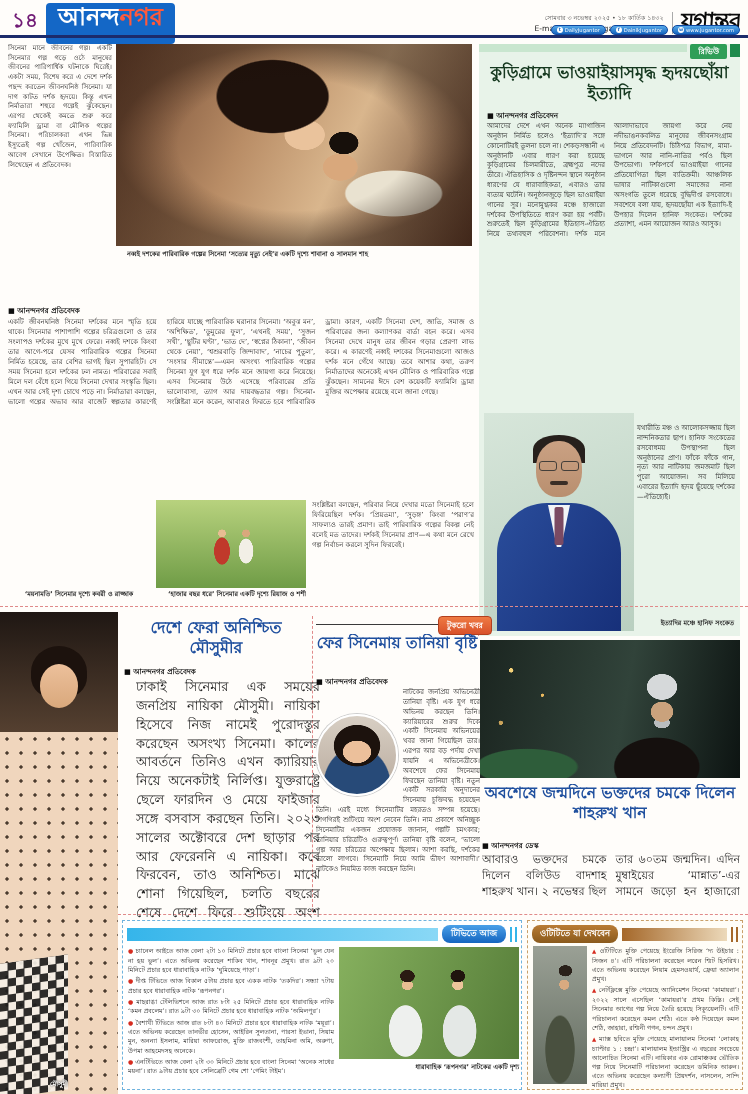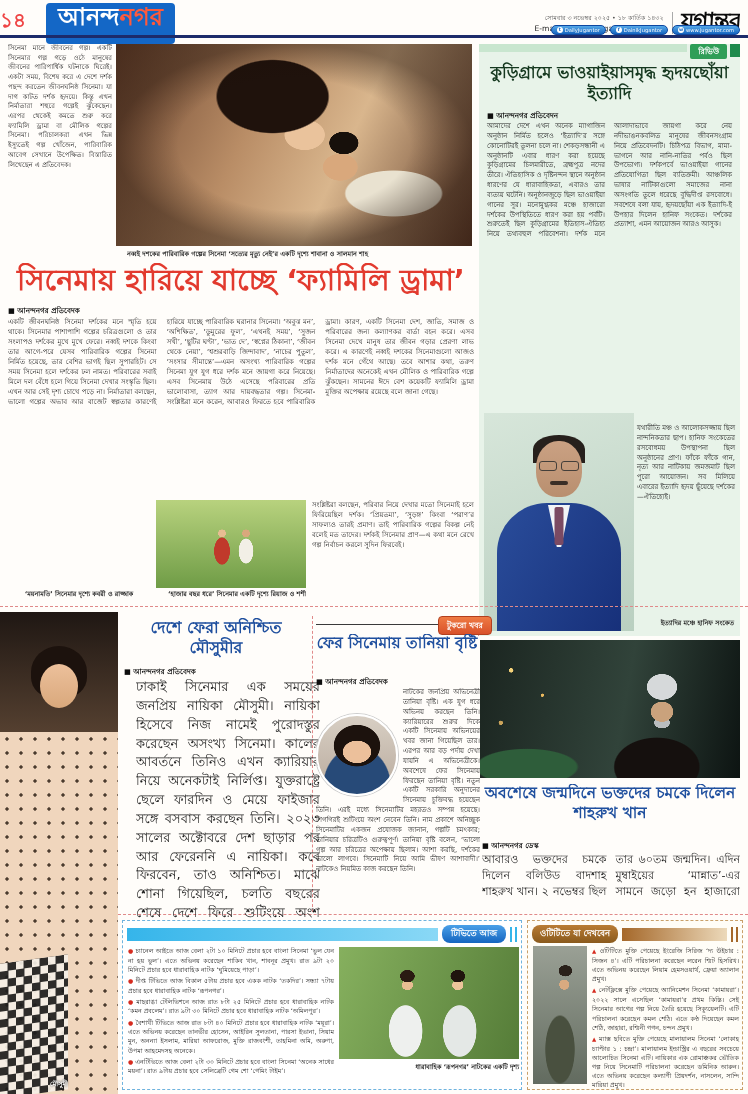--- a/index.html
+++ b/index.html
@@ -6,21 +6,21 @@
   body{background:#9a9a9a;font-family:"DejaVu Sans","Liberation Sans",sans-serif}
   #page{position:relative;width:748px;height:1094px;margin:0 auto;background:#fffdfa;overflow:hidden}
   .abs{position:absolute;overflow:hidden}
   .just{text-align:justify}
   .tiny{font-size:7px;line-height:1.45;color:#1d1d1d}
   .byline{font-size:7.2px;font-weight:bold;color:#0e0e0e}
   .cap{font-size:6.4px;font-weight:bold;color:#222;line-height:1.35}
   .blue-h{color:#1f4f9e;font-weight:bold;text-align:center;line-height:1.28}
 
   
-  .pagenum{left:0;top:5px;font-size:20px;font-weight:bold;color:#ef4444}
+  .pagenum{left:12px;top:5px;font-size:20px;font-weight:bold;color:#701a75}
   .sec-logo{left:46px;top:3px;background:#1467c6;border-radius:4px;padding:1px 12px 14px;font-size:24px;font-weight:bold;line-height:1.1}
   .sec-logo .s1{color:#ffffff}
   .sec-logo .s2{color:#ff5a3c}
   .head-right{right:8px;top:3px;display:flex;align-items:center;gap:8px}
   .dl-wrap{text-align:right}
   .dateline{font-size:6.3px;color:#555}
   .email{font-size:7.6px;color:#222}
   .head-sep{width:1px;height:22px;background:#aaa}
   .masthead{font-size:23px;font-weight:bold;color:#0b0b0b;letter-spacing:-1px;transform:skewX(-4deg)}
   .social-row{right:8px;top:25px;display:flex;gap:4px}
@@ -182,21 +182,20 @@
     <span class="pill">
         <span class="picon">w</span>
         <span>www.jugantor.com</span>
       </span>
   </div>
   <div class="abs head-rule"></div>
 
   <div class="abs lead-intro tiny just">সিনেমা মানে জীবনের গল্প। একটি সিনেমার গল্প গড়ে ওঠে মানুষের জীবনের পারিপার্শ্বিক ঘটনাকে ঘিরেই। একটা সময়, বিশেষ করে এ দেশে দর্শক পছন্দ করতেন জীবনঘনিষ্ঠ সিনেমা। যা দাগ কাটত দর্শক হৃদয়ে। কিন্তু এখন নির্মাতারা শহুরে গল্পেই ঝুঁকেছেন। এরপর থেকেই কমতে শুরু করে ফ্যামিলি ড্রামা বা মৌলিক গল্পের সিনেমা। পরিচালকরা এখন ভিন্ন ইস্যুতেই গল্প খোঁজেন, পারিবারিক আবেগ সেখানে উপেক্ষিত। বিস্তারিত লিখেছেন এ প্রতিবেদক।</div>
   <div class="abs main-photo"></div>
   <div class="abs main-cap cap">নব্বই দশকের পারিবারিক গল্পের সিনেমা ‘সত্যের মৃত্যু নেই’র একটি দৃশ্যে শাবানা ও সালমান শাহ</div>
-  <div class="abs main-headline">সিনেমায় হারিয়ে যাচ্ছে ‘ফ্যামিলি ড্রামা’</div>
   <div class="abs lead-byline byline">■ আনন্দনগর প্রতিবেদক</div>
   <div class="abs lead-body tiny just">একটি জীবনঘনিষ্ঠ সিনেমা দর্শকের মনে স্মৃতি হয়ে থাকে। সিনেমার পাশাপাশি গল্পের চরিত্রগুলো ও তার সংলাপও দর্শকের মুখে মুখে ফেরে। নব্বই দশকে কিংবা তার আগে-পরে যেসব পারিবারিক গল্পের সিনেমা নির্মিত হয়েছে, তার বেশির ভাগই ছিল সুপারহিট। সে সময় সিনেমা হলে দর্শকের ঢল নামত। পরিবারের সবাই মিলে দল বেঁধে হলে গিয়ে সিনেমা দেখার সংস্কৃতি ছিল। এখন আর সেই দৃশ্য চোখে পড়ে না। নির্মাতারা বলছেন, ভালো গল্পের অভাব আর বাজেট স্বল্পতার কারণেই হারিয়ে যাচ্ছে পারিবারিক ঘরানার সিনেমা। ‘অবুঝ মন’, ‘অশিক্ষিত’, ‘ডুমুরের ফুল’, ‘এখনই সময়’, ‘সুজন সখী’, ‘ছুটির ঘণ্টা’, ‘ভাত দে’, ‘স্বপ্নের ঠিকানা’, ‘জীবন থেকে নেয়া’, ‘শ্বশুরবাড়ি জিন্দাবাদ’, ‘নাচের পুতুল’, ‘সংসার সীমান্তে’—এমন অসংখ্য পারিবারিক গল্পের সিনেমা যুগ যুগ ধরে দর্শক মনে জায়গা করে নিয়েছে। এসব সিনেমায় উঠে এসেছে পরিবারের প্রতি ভালোবাসা, ত্যাগ আর দায়বদ্ধতার গল্প। সিনেমা-সংশ্লিষ্টরা মনে করেন, আবারও ফিরতে হবে পারিবারিক ড্রামা। কারণ, একটি সিনেমা দেশ, জাতি, সমাজ ও পরিবারের জন্য কল্যাণকর বার্তা বহন করে। এসব সিনেমা দেখে মানুষ তার জীবন গড়ার প্রেরণা লাভ করে। এ কারণেই নব্বই দশকের সিনেমাগুলো আজও দর্শক মনে গেঁথে আছে। তবে আশার কথা, তরুণ নির্মাতাদের অনেকেই এখন মৌলিক ও পারিবারিক গল্পে ঝুঁকছেন। সামনের ঈদে বেশ কয়েকটি ফ্যামিলি ড্রামা মুক্তির অপেক্ষায় রয়েছে বলে জানা গেছে।</div>
   <div class="abs still1"></div>
   <div class="abs still1-cap cap">‘ময়নামতি’ সিনেমার দৃশ্যে কবরী ও রাজ্জাক</div>
   <div class="abs still2"></div>
   <div class="abs still2-cap cap">‘হাজার বছর ধরে’ সিনেমার একটি দৃশ্যে রিয়াজ ও শশী</div>
   <div class="abs lead-tail tiny just">সংশ্লিষ্টরা বলছেন, পরিবার নিয়ে দেখার মতো সিনেমাই হলে ফিরিয়েছিল দর্শক। ‘প্রিয়তমা’, ‘সুড়ঙ্গ’ কিংবা ‘পরাণ’র সাফল্যও তারই প্রমাণ। তাই পারিবারিক গল্পের বিকল্প নেই বলেই মত তাদের। দর্শকই সিনেমার প্রাণ—এ কথা মনে রেখে গল্প নির্বাচন করলে সুদিন ফিরবেই।</div>
 
   <section class="abs review">
     <div class="rev-strip">

